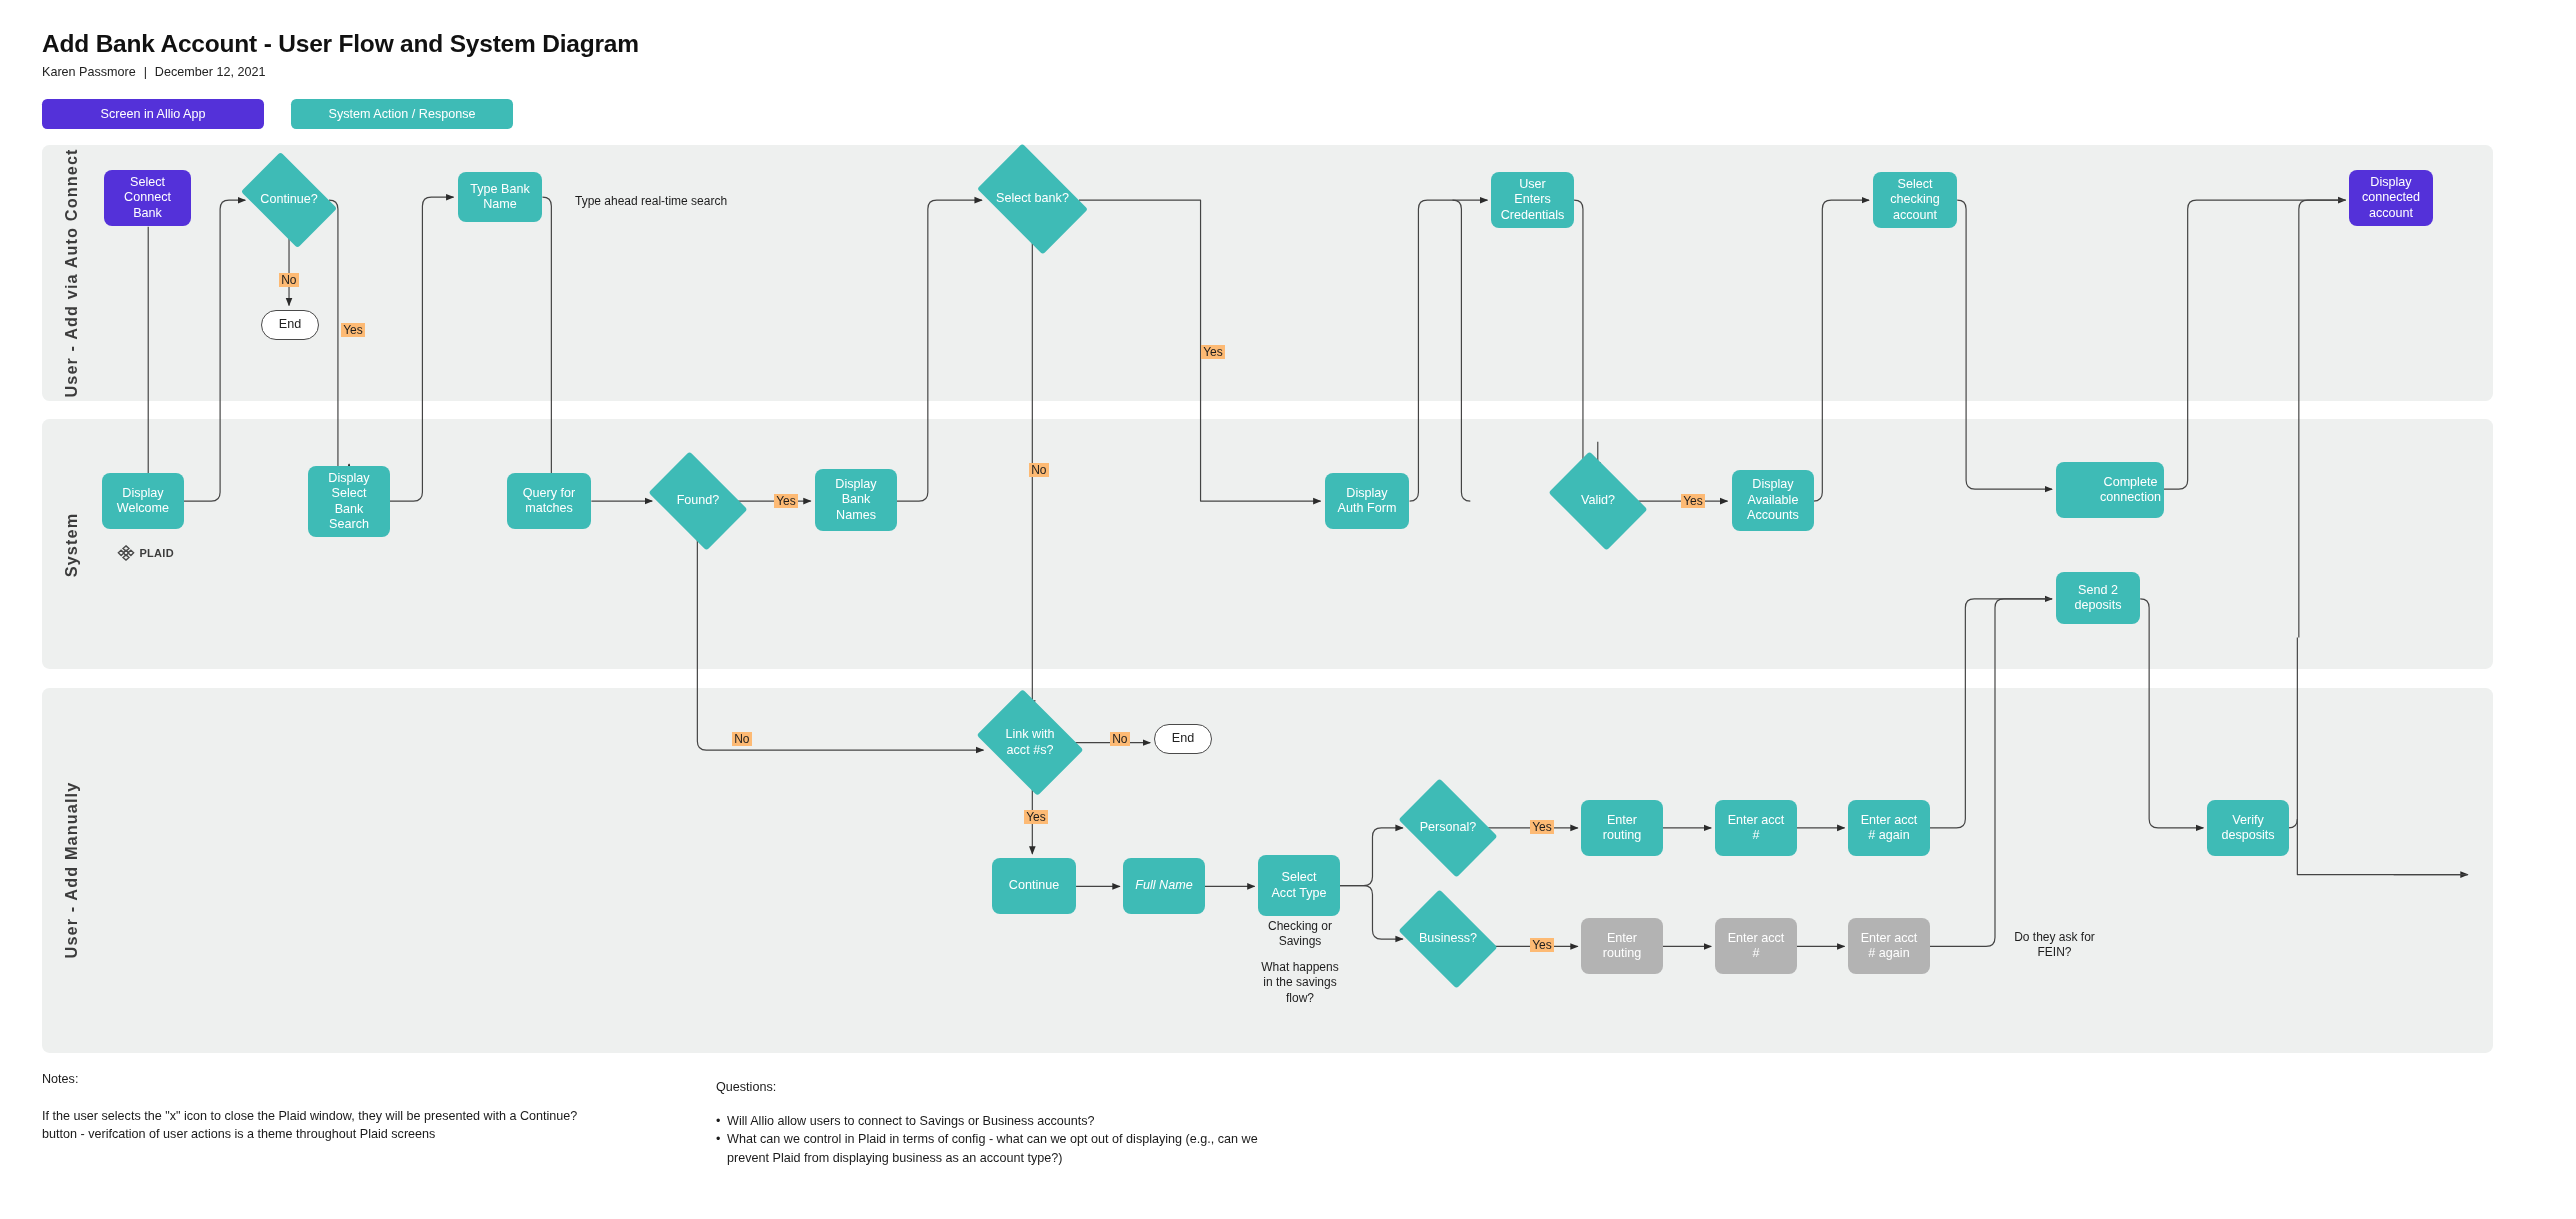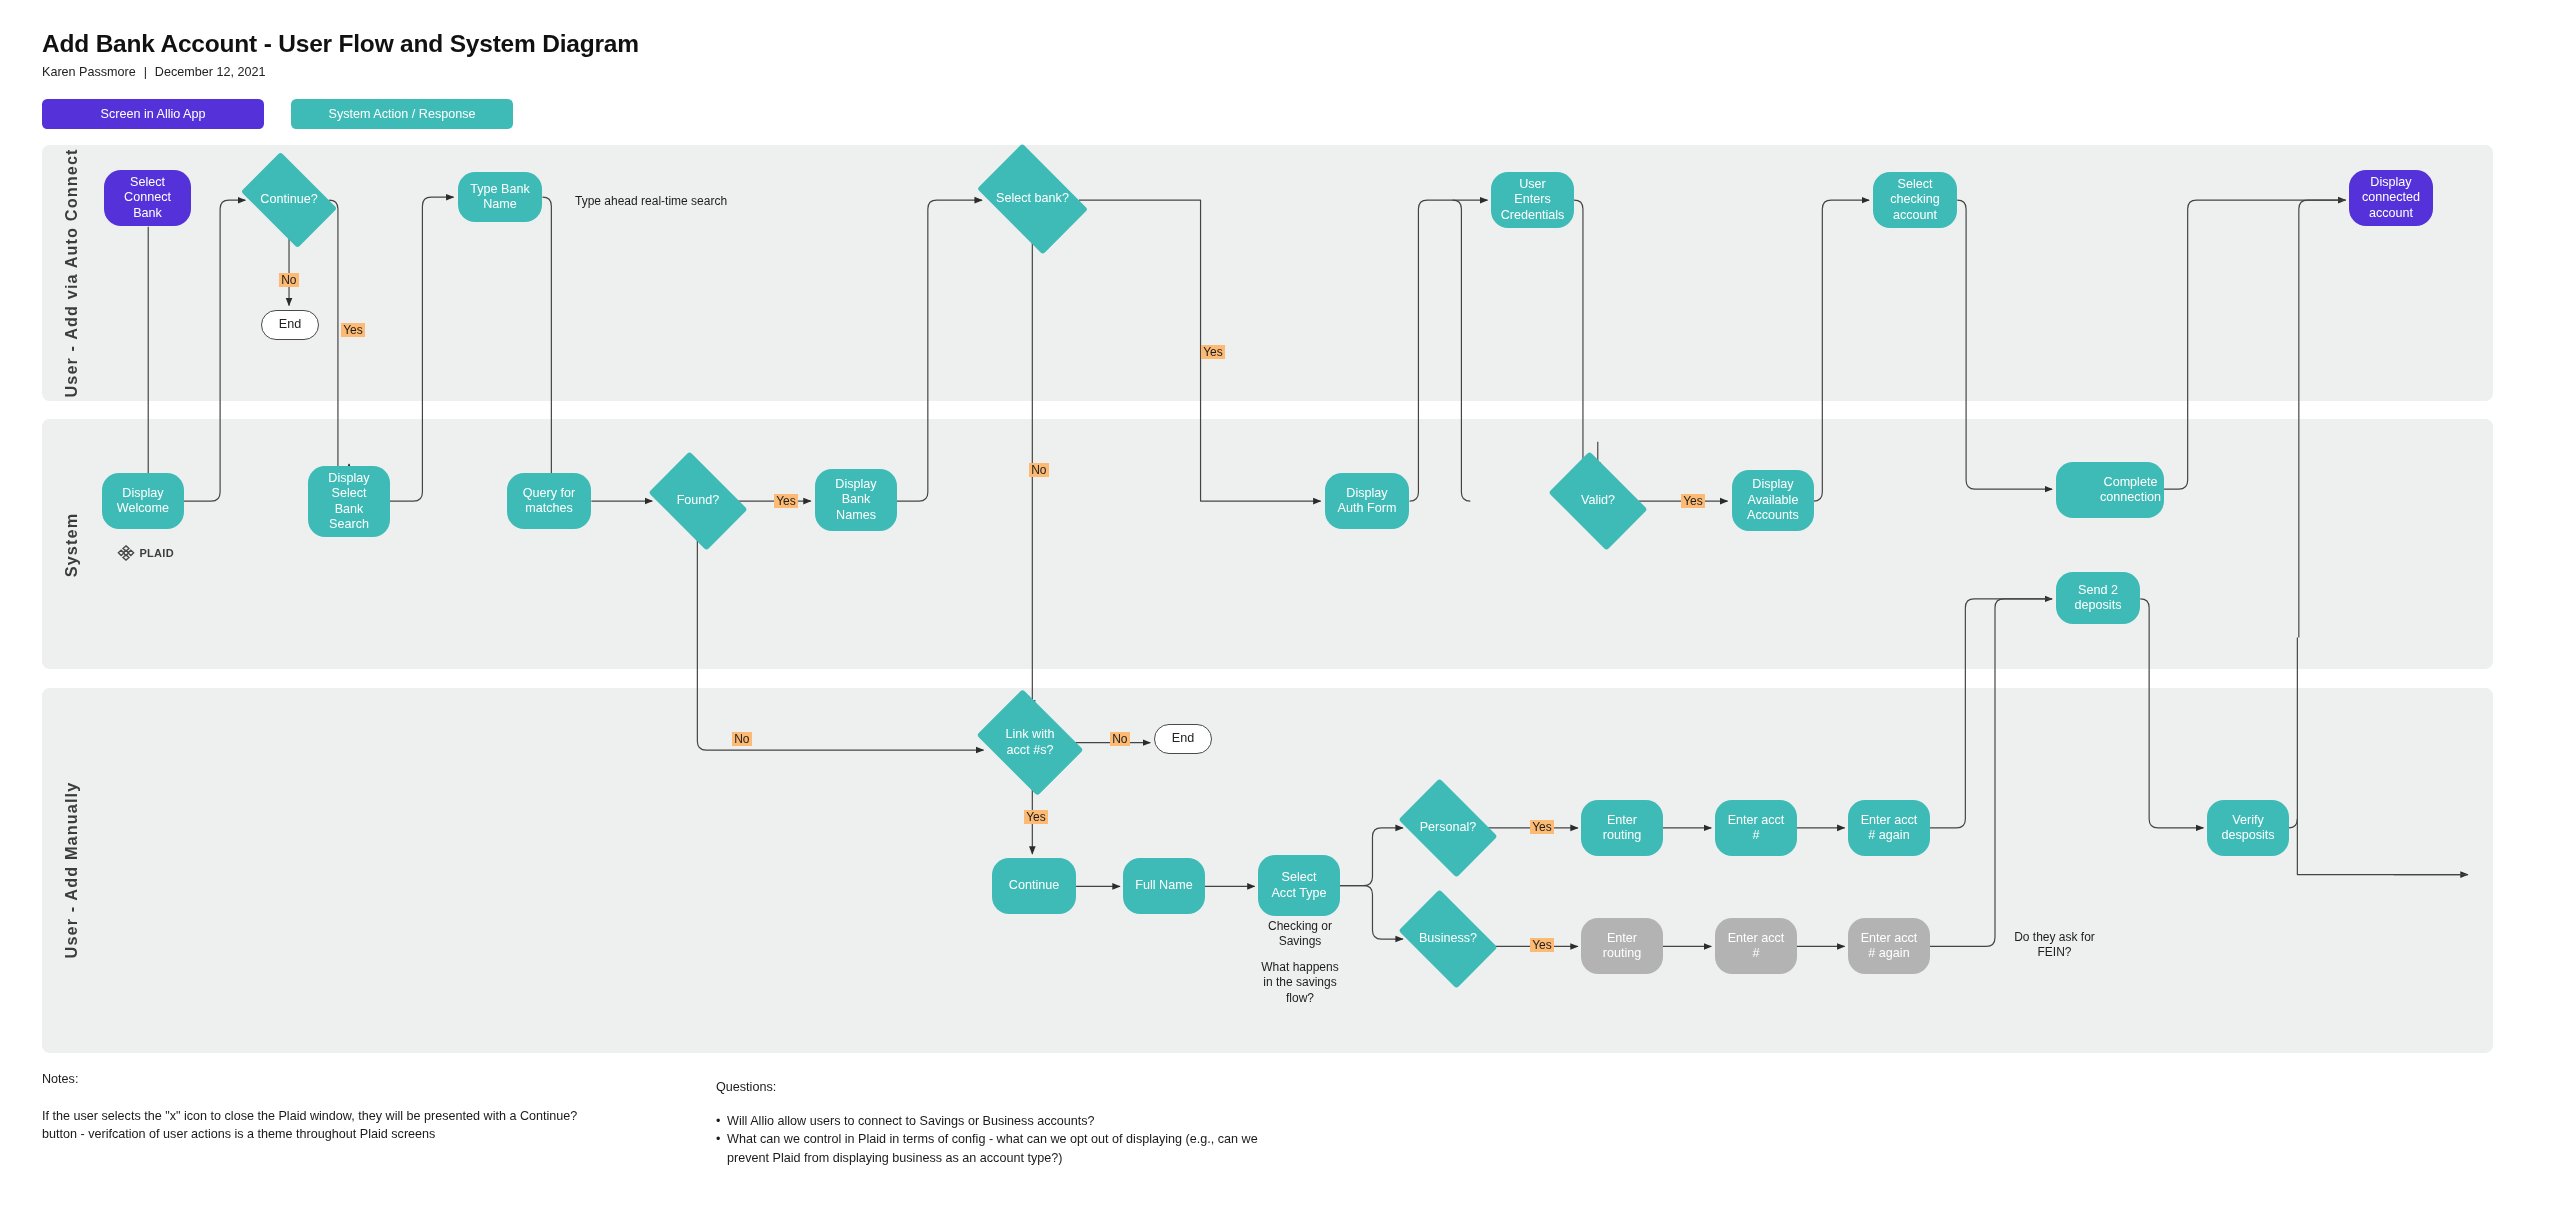--- a/index.html
+++ b/index.html
@@ -24,21 +24,21 @@
   .lane-label{position:absolute;left:0;top:0;width:100%;height:100%;}
   .lane-label span{position:absolute;white-space:nowrap;font-size:16.3px;font-weight:bold;color:#3c3c3c;
                    letter-spacing:1.1px;transform-origin:0 0;transform:rotate(-90deg);}
 
   
   #wires{position:absolute;left:0;top:0;width:2576px;height:1220px;pointer-events:none;}
 
   
   .node{position:absolute;display:flex;align-items:center;justify-content:center;text-align:center;
         color:#ffffff;font-size:12.6px;line-height:1.22;box-sizing:border-box;padding:3px;}
-  .node.box{border-radius:17px;background:#3ebbb6;}
+  .node.box{border-radius:8px;background:#3ebbb6;}
   .node.purple{background:#5431d9;}
   .node.grey{background:#b3b3b3;}
   .node.terminal{background:#ffffff;color:#222;border:1.1px solid #4a4a4a;border-radius:16.3px;font-size:12.6px;}
   .node.diamond{background:transparent;}
   .node.diamond .dia{position:absolute;left:0;top:0;width:100%;height:100%;background:#3ebbb6;
                      transform:rotate(45deg);border-radius:3px;}
   .node.diamond .dlabel{position:relative;z-index:2;}
 
   
   .anno{position:absolute;font-size:12px;color:#1d1d1d;text-align:center;line-height:1.28;white-space:pre-line;}
@@ -247,21 +247,21 @@
         <div class="dlabel" style="white-space: pre-line;">Link with
 acct #s?</div>
       </div>
       <div class="node terminal" style="left: 1154px; top: 724px; width: 58px; height: 30px;">
         <div style="white-space: pre-line;">End</div>
       </div>
       <div class="node box" style="left: 992px; top: 858px; width: 84px; height: 56px;">
         <div style="white-space: pre-line;">Continue</div>
       </div>
       <div class="node box" style="left: 1123px; top: 858px; width: 82px; height: 56px;">
-        <div style="white-space: pre-line;">Full Name</div>
+        <div style="white-space: pre-line; font-style: italic;">Full Name</div>
       </div>
       <div class="node box" style="left: 1258px; top: 855px; width: 82px; height: 61px;">
         <div style="white-space: pre-line;">Select
 Acct Type</div>
       </div>
       <div class="node diamond" style="left: 1407px; top: 799px; width: 82px; height: 58px;">
         <div class="dia"></div>
         <div class="dlabel" style="white-space: pre-line;">Personal?</div>
       </div>
       <div class="node diamond" style="left: 1407px; top: 910px; width: 82px; height: 58px;">

